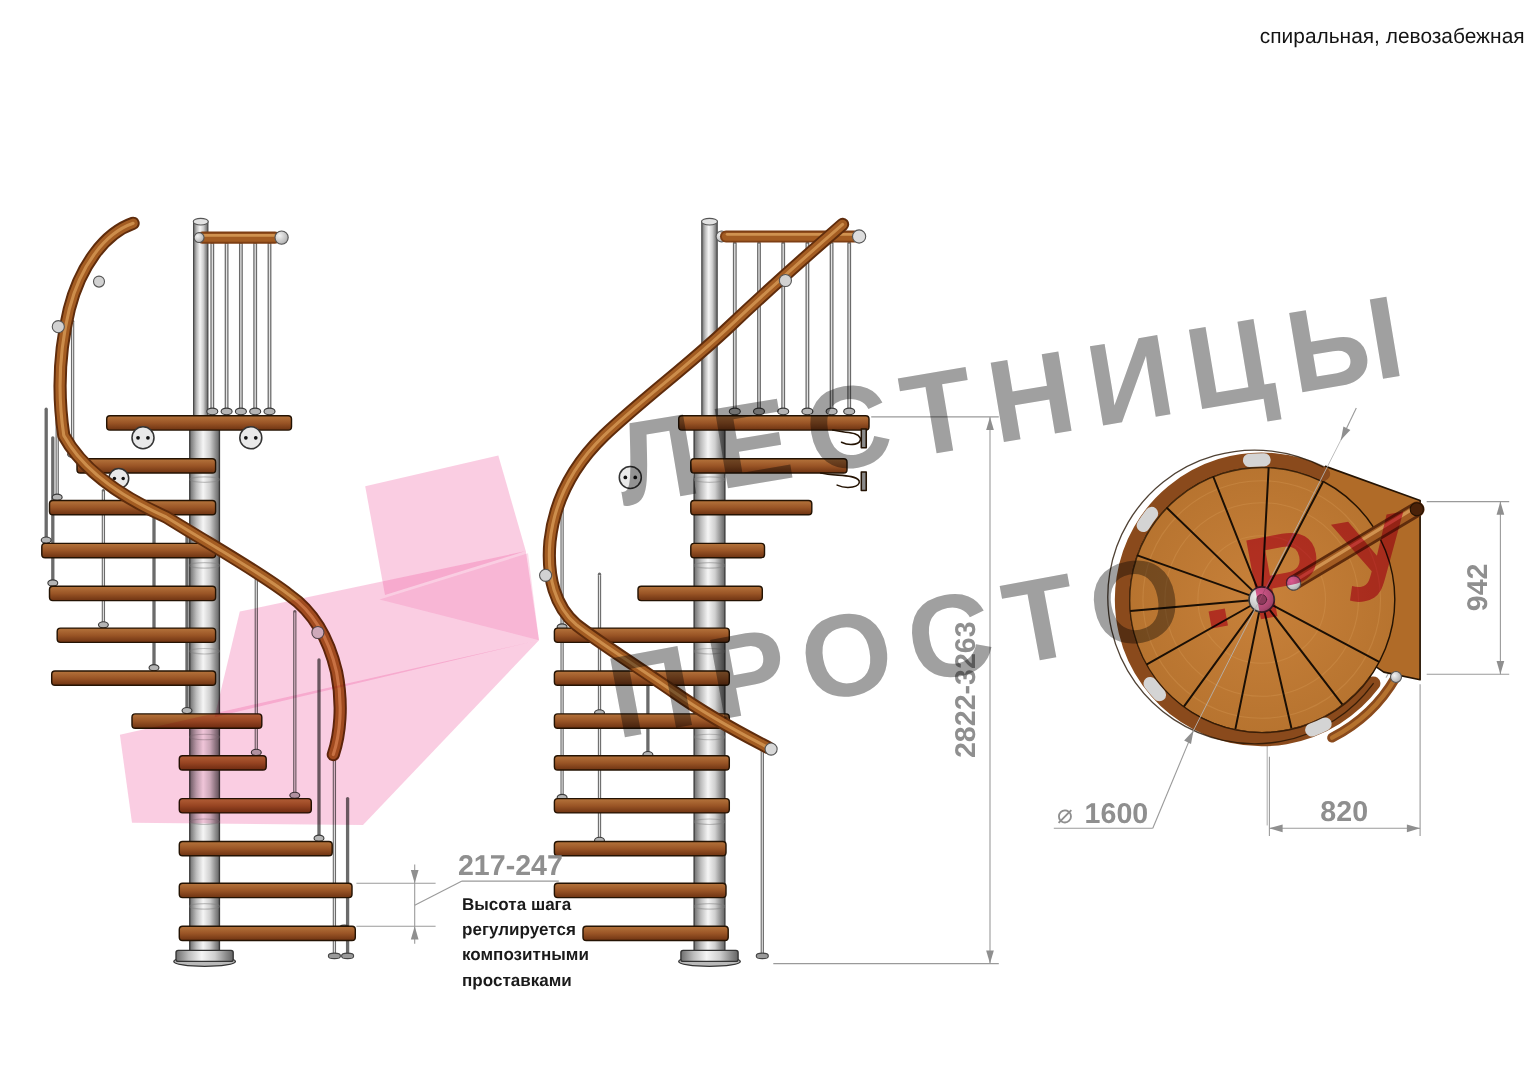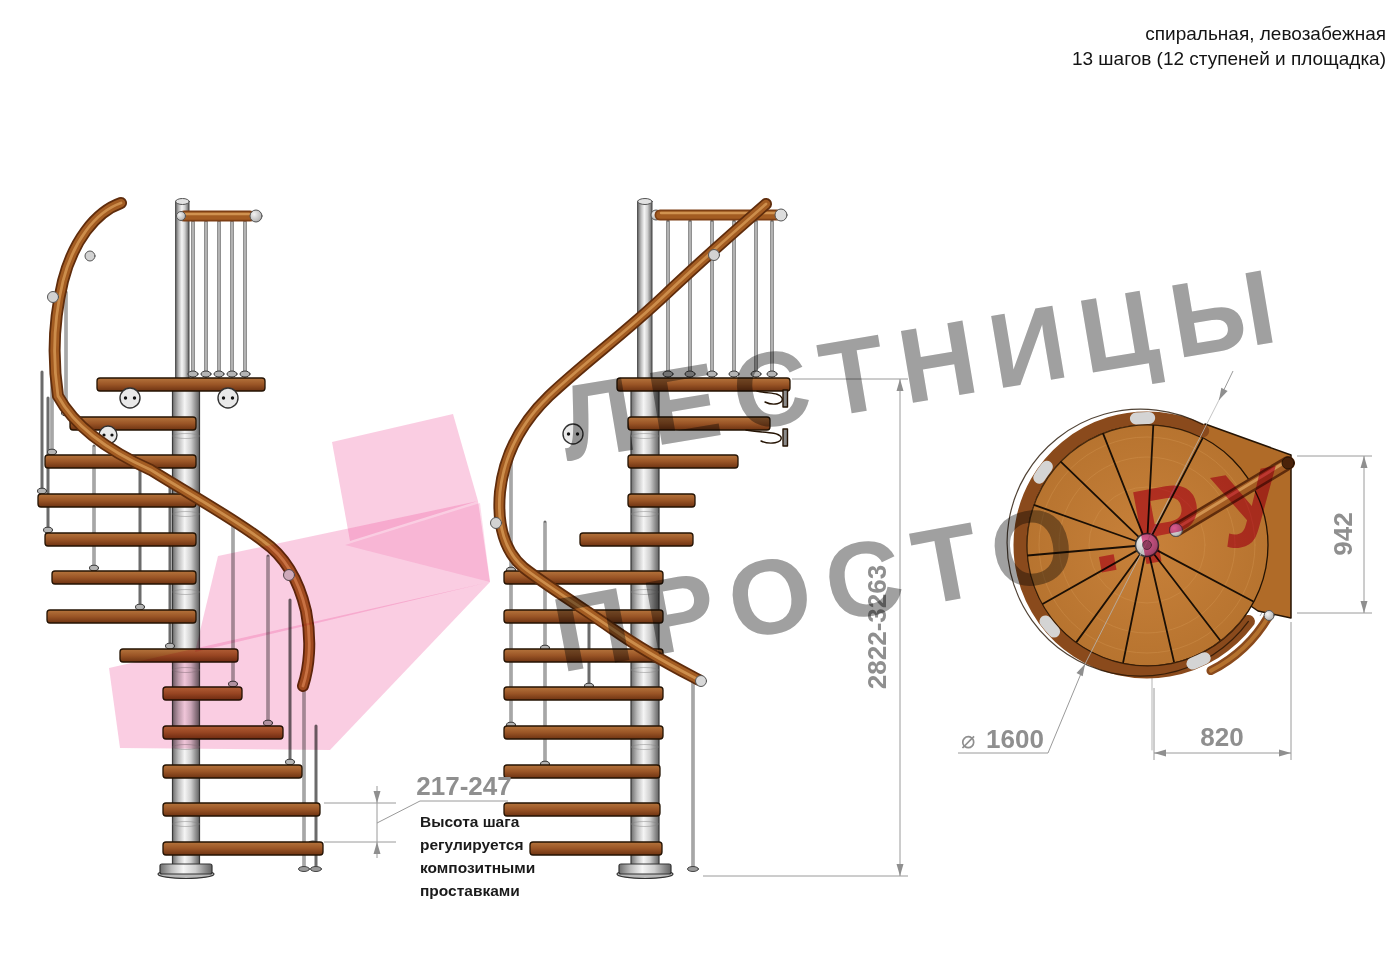--- a/index.html
+++ b/index.html
@@ -431,16 +431,15 @@
       <polygon points="109,668 490,582 330,750 120,748" opacity="0.30"></polygon>
       <polygon points="345,545 480,503 490,582" opacity="0.20"></polygon>
     </g>
   </svg>
 
   <div class="wm" id="wm-line1">ЛЕСТНИЦЫ</div>
   <div class="wm" id="wm-line2"><span>ПРОСТО</span><span class="pink">.РУ</span></div>
 
   <div class="header">
     <div>спиральная, левозабежная</div>
-    <div>13 шагов (12 ступеней и площадка)</div>
   </div>
 
 </div>
 
 </body></html>

